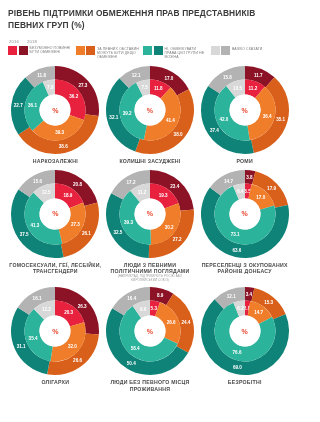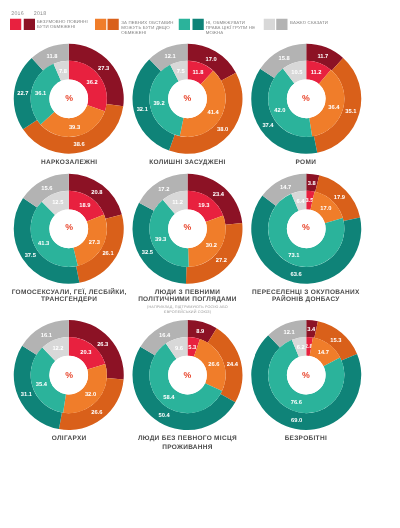--- a/index.html
+++ b/index.html
@@ -60,20 +60,21 @@
     font-size: 3px; color: #9c9c9c; text-align: center;
     line-height: 3.6px; letter-spacing: .1px; text-transform: uppercase;
     max-width: 86px; margin-top: .5px;
   }
 </style>
 </head>
 <body>
 
 <div class="page">
 
+  <div class="title">РІВЕНЬ ПІДТРИМКИ ОБМЕЖЕННЯ ПРАВ ПРЕДСТАВНИКІВ ПЕВНИХ ГРУП (%)</div>
 
   <div class="legend">
     <div class="legend-col">
       <div class="year-row">
         <span class="year">2016</span>
         <span class="year">2018</span>
       </div>
       <div class="leg-item">
         <span class="sw-pair">
           <span class="sw" style="background:#e8213f"></span>

